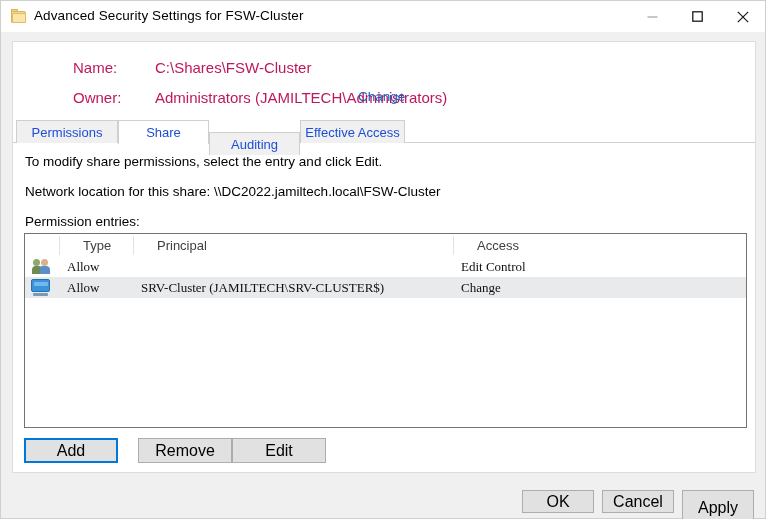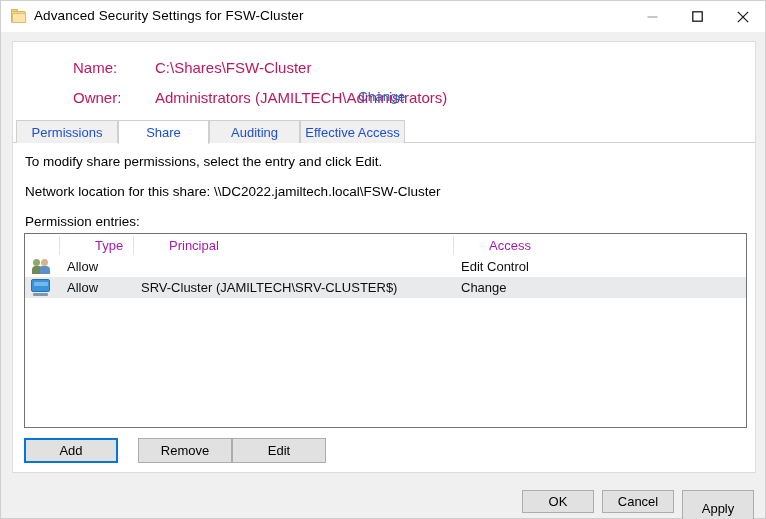--- a/index.html
+++ b/index.html
@@ -142,21 +142,21 @@
     cursor: default;
   }
   .tab.active {
     background: #ffffff;
     height: 24px;
     z-index: 3;
     font-weight: normal;
   }
   .tab-0 { left: 3px;   width: 102px; }
   .tab-1 { left: 105px; width: 91px;  }
-  .tab-2 { left: 196px; width: 91px;  }
+  .tab-2 { left: 196px; width: 91px; margin-top: 12px;  }
   .tab-3 { left: 287px; width: 105px; }
 
   
   .body-text {
     position: absolute;
     font-size: 13.5px;
     color: #000000;
     white-space: nowrap;
   }
   .t-modify   { left: 12px; top: 112px; }
@@ -175,44 +175,44 @@
   .lv-header {
     position: absolute;
     left: 0; top: 0;
     width: 721px; height: 22px;
     background: #ffffff;
   }
   .lv-hcell {
     position: absolute;
     top: 0; height: 22px;
     font-size: 13px;
-    color: #a21caf;
+    color: #404040;
     display: flex;
     align-items: center;
-    padding-left: 12px;
+    padding-left: 24px;
     white-space: nowrap;
     cursor: default;
-    margin-left: 24px;
   }
   .lv-sep {
     position: absolute;
     top: 2px;
     width: 1px; height: 19px;
     background: #e2e2e2;
   }
   .col-icon  { left: 0;    width: 34px; }
   .col-type  { left: 34px; width: 74px; }
   .col-prin  { left: 108px; width: 320px; }
   .col-acc   { left: 428px; width: 290px; }
 
   .lv-row {
     position: absolute;
     left: 0;
     width: 721px; height: 21px;
     cursor: default;
+    font-family: Liberation Serif, serif;
   }
   .lv-row.r0 { top: 22px; background: #ffffff; }
   .lv-row.r1 { top: 43px; background: #e9eaec; }
   .lv-cell {
     position: absolute;
     top: 0; height: 21px;
     font-size: 13px;
     color: #0f0f0f;
     display: flex;
     align-items: center;
@@ -273,21 +273,21 @@
     background: #7a9ab3;
     border-radius: 1px;
   }
 
   
   .btn {
     position: absolute;
     background: #e1e1e1;
     border: 1px solid #adadad;
     font-family: "Liberation Sans", sans-serif;
-    font-size: 13px;
+    font-size: 16px;
     color: #000000;
     display: flex;
     align-items: center;
     justify-content: center;
     padding: 0;
     cursor: default;
     white-space: nowrap;
   }
   .btn.focused {
     border: 2px solid #0078d7;

